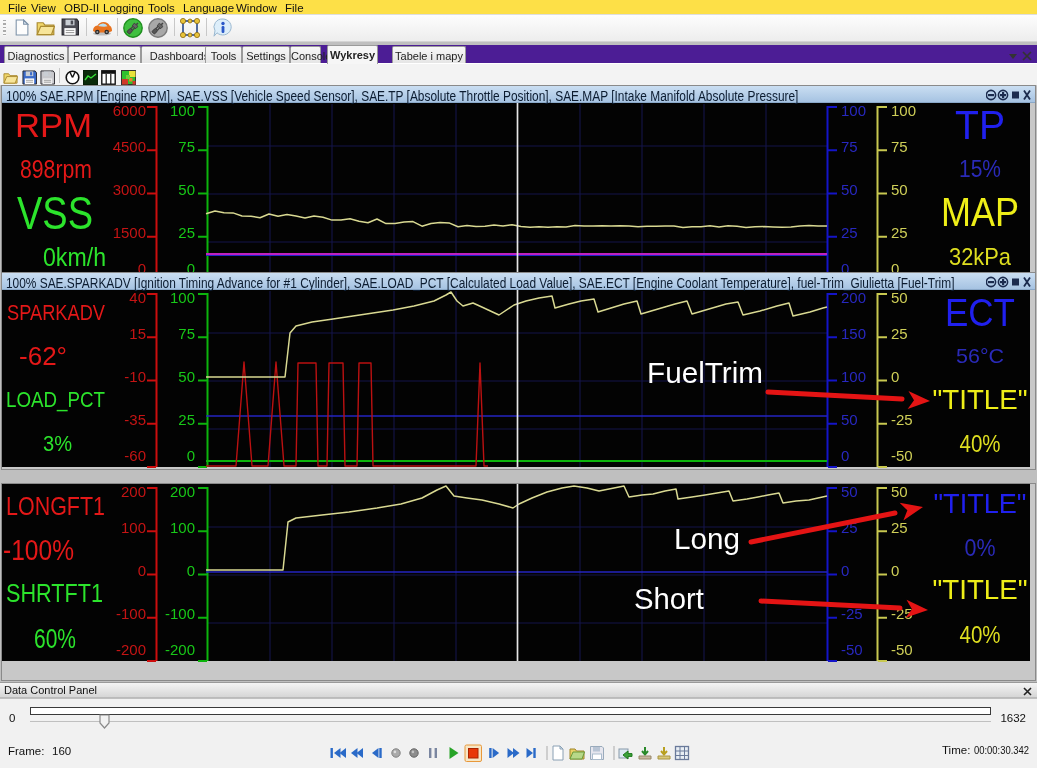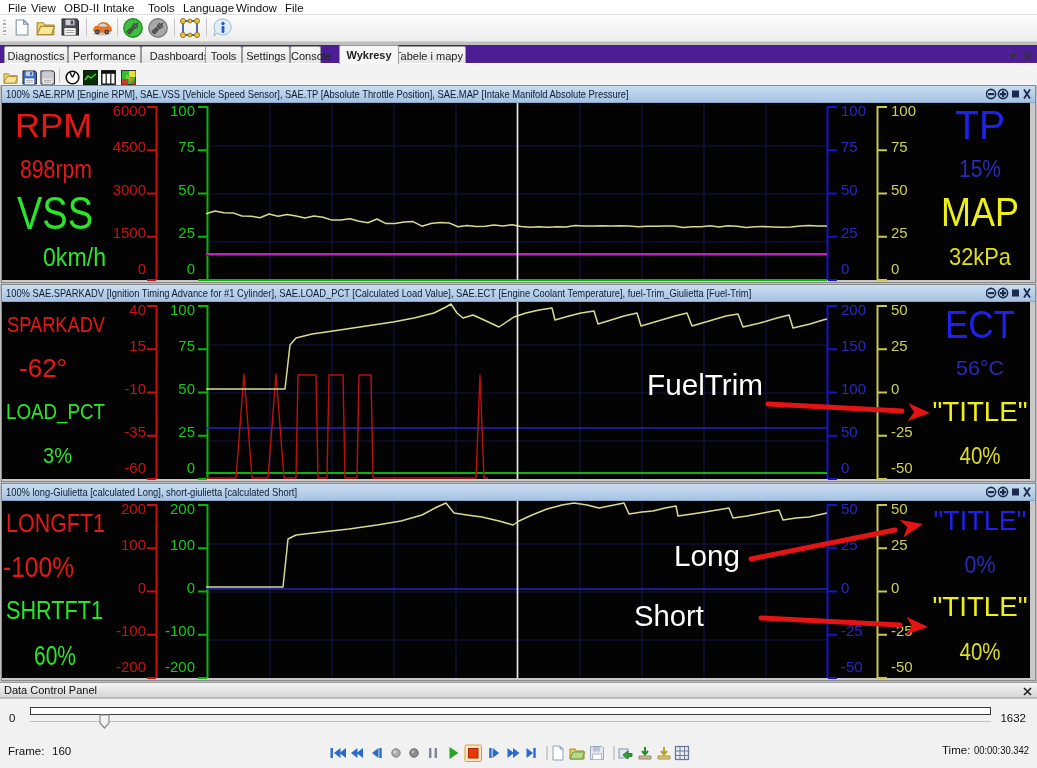--- a/index.html
+++ b/index.html
@@ -1,41 +1,41 @@
 <!DOCTYPE html>
 <html><head><meta charset="utf-8"><style>
 *{margin:0;padding:0;box-sizing:border-box}
 html,body{width:1037px;height:768px;overflow:hidden}
 body{font-family:"Liberation Sans",sans-serif;background:#bfbfbf;position:relative}
 .abs{position:absolute}
-.menubar{left:0;top:0;width:100%;height:15px;background:#ffffff;font-size:11.5px;color:#111;border-bottom:1px solid #dedede}
+.menubar{left:0;top:0;width:100%;height:15px;background:#fde047;font-size:11.5px;color:#111;border-bottom:1px solid #dedede}
 .menubar span{position:absolute;top:2px}
 .toolbar{left:0;top:15px;width:100%;height:27px;background:linear-gradient(#fdfdfd,#ededed);border-bottom:1px solid #d4d4d4}
 .toolbar .ic{position:absolute;top:1px}
 .tsep{position:absolute;top:3px;width:1px;height:18px;background:#c8c8c8}
 .grip{position:absolute;left:3px;top:5px;width:3px;height:16px;background:repeating-linear-gradient(#aaa 0 1.5px,#f8f8f8 1.5px 3.5px)}
 .tabbar{left:0;top:45px;width:100%;height:18px;background:#4c1d95}
 .tab{position:absolute;top:1px;height:18px;background:linear-gradient(#f8f8f8,#e4e4e4);border:1px solid #9a9a9a;border-bottom:none;border-radius:2px 2px 0 0;font-size:11px;color:#222;text-align:center;padding-top:3px;white-space:nowrap}
 .tab.active{background:#f6f6f6;height:19px;top:0;font-weight:bold;z-index:3}
 .toolbar2{left:0;top:63px;width:100%;height:23px;background:#f3f3f3;border-top:1px solid #fff;border-bottom:1px solid #c8c8c8}
 .toolbar2 .ic{position:absolute;top:6px}
 .panel{left:1px;width:1035px;background:#c8c8c8;border:1px solid #8a8a8a}
-.ptitle{height:17px;background:linear-gradient(#cadef2,#a6c3e2);border-bottom:1px solid #8aa8c8;position:relative;font-size:11px;color:#0c1c30;padding:2px 0 0 4px;white-space:nowrap}
+.ptitle{height:17px;background:linear-gradient(#cadef2,#a6c3e2);border-bottom:1px solid #8aa8c8;position:relative;font-size:14px;color:#0c1c30;padding:2px 0 0 4px;white-space:nowrap}
 .pbtns{position:absolute;right:3px;top:2px}
 .ptxt{display:inline-block;transform:scaleX(0.85);transform-origin:0 0;white-space:nowrap}
 .dcp{left:0;top:682px;width:100%;height:16px;background:linear-gradient(#f4f4f4,#d6d6d6);border-top:1px solid #9a9a9a;border-bottom:1px solid #bababa;font-size:11px;color:#111;padding:1px 0 0 4px}
 .dcpbody{left:0;top:699px;width:100%;height:69px;background:#f1f1f1}
 .lbl{position:absolute;font-size:11.5px;color:#111}
 </style></head>
 <body>
 <div class="abs menubar">
     <span style="left:8px">File</span>
     <span style="left:31px">View</span>
     <span style="left:64px">OBD-II</span>
-    <span style="left:103px">Intake</span>
+    <span style="left:103px">Logging</span>
     <span style="left:148px">Tools</span>
     <span style="left:183px">Language</span>
     <span style="left:236px">Window</span>
     <span style="left:285px">File</span>
   </div>
 <div class="abs toolbar">
 <div class="grip"></div>
 <div class="ic" style="left:13px;top:4px"><svg width="17" height="17" viewBox="0 0 16 16">
         <path d="M3 1 h7 l4 4 v10 h-11 z" fill="#fdfdfd" stroke="#7d92a8" stroke-width="1"></path>
         <path d="M10 1 l4 4 h-4 z" fill="#dce8f4" stroke="#7d92a8" stroke-width="1"></path>
@@ -100,21 +100,21 @@
         <rect x="9.6" y="9" width="2.8" height="7" rx="1.2" fill="#2a58c8"></rect>
       </svg></div>
 </div>
 <div class="abs tabbar">
 <div class="tab" style="left:4px;width:64px">Diagnostics</div>
 <div class="tab" style="left:68px;width:73px">Performance</div>
 <div class="tab" style="left:141px;width:77px">Dashboards</div>
 <div class="tab" style="left:205px;width:37px">Tools</div>
 <div class="tab" style="left:242px;width:48px">Settings</div>
 <div class="tab" style="left:290px;width:31px">Console</div>
-<div class="tab active" style="left:339px;width:60px">Wykresy</div>
+<div class="tab active" style="left:327px;width:51px">Wykresy</div>
 <div class="tab" style="left:392px;width:74px">Tabele i mapy</div>
 </div>
 <div class="abs toolbar2">
 <div class="ic" style="left:3px"><svg width="15" height="15" viewBox="0 0 16 16">
         <path d="M1 4 h5 l1.5 2 H15 v8 H1 z" fill="#f0d66a" stroke="#ab8b31" stroke-width="1"></path>
         <path d="M1 14 L4 7 h11.6 L13 14 z" fill="#f7e59a" stroke="#ab8b31" stroke-width="1"></path>
       </svg></div>
 <div class="ic" style="left:22px"><svg width="15" height="15" viewBox="0 0 16 16">
         <path d="M1 1 h13 l1.5 2 v12 h-14.5 z" fill="#3a6ac8" stroke="#26262c" stroke-width="1"></path>
         <rect x="4" y="1.5" width="8" height="5" fill="#c9ced4"></rect>
@@ -235,21 +235,21 @@
       <text x="13" y="34.24" fill="#e41818" font-size="34" text-anchor="start" font-weight="normal" textLength="77" lengthAdjust="spacingAndGlyphs">RPM</text>
       <text x="18" y="74.5" fill="#e41818" font-size="25" text-anchor="start" font-weight="normal" textLength="72" lengthAdjust="spacingAndGlyphs">898rpm</text>
       <text x="15" y="125.56" fill="#2ce42c" font-size="46" text-anchor="start" font-weight="normal" textLength="76" lengthAdjust="spacingAndGlyphs">VSS</text>
       <text x="41" y="162.86" fill="#2ce42c" font-size="26" text-anchor="start" font-weight="normal" textLength="63" lengthAdjust="spacingAndGlyphs">0km/h</text>
       <text x="978" y="36.4" fill="#2020ee" font-size="40" text-anchor="middle" font-weight="normal" textLength="50" lengthAdjust="spacingAndGlyphs">TP</text>
       <text x="978" y="74.14" fill="#2a2ab8" font-size="24" text-anchor="middle" font-weight="normal" textLength="42" lengthAdjust="spacingAndGlyphs">15%</text>
       <text x="978" y="123.4" fill="#eeee18" font-size="40" text-anchor="middle" font-weight="normal" textLength="78" lengthAdjust="spacingAndGlyphs">MAP</text>
       <text x="978" y="162.14" fill="#dfdf20" font-size="24" text-anchor="middle" font-weight="normal" textLength="62" lengthAdjust="spacingAndGlyphs">32kPa</text>
     </svg>
   </div>
-<div class="abs panel" style="top:284px;height:198px">
+<div class="abs panel" style="top:272px;height:198px">
     <div class="ptitle"><span class="ptxt">100% SAE.SPARKADV [Ignition Timing Advance for #1 Cylinder], SAE.LOAD_PCT [Calculated Load Value], SAE.ECT [Engine Coolant Temperature], fuel-Trim_Giulietta [Fuel-Trim]</span><span class="pbtns"><svg width="46" height="12" viewBox="0 0 46 12">
           <circle cx="5" cy="6" r="4.6" fill="none" stroke="#1b2b4e" stroke-width="1.6"></circle>
           <rect x="2" y="5" width="6" height="2.2" fill="#1b2b4e"></rect>
           <circle cx="17" cy="6" r="4.6" fill="none" stroke="#1b2b4e" stroke-width="1.6"></circle>
           <rect x="14" y="5" width="6" height="2.2" fill="#1b2b4e"></rect>
           <rect x="16" y="3" width="2.2" height="6" fill="#1b2b4e"></rect>
           <rect x="26" y="2.5" width="7" height="7" fill="#1b2b4e"></rect>
           <path d="M38 1.5 L44 10.5 M44 1.5 L38 10.5" stroke="#1b2b4e" stroke-width="1.8"></path>
         </svg></span></div>
     <svg width="1033" height="179" style="display:block" font-family="Liberation Sans, sans-serif">
@@ -324,29 +324,20 @@
       <text x="978" y="119.08" fill="#eeee18" font-size="28" text-anchor="middle" font-weight="normal" textLength="95" lengthAdjust="spacingAndGlyphs">"TITLE"</text>
       <text x="978" y="162.14" fill="#dfdf20" font-size="24" text-anchor="middle" font-weight="normal" textLength="41" lengthAdjust="spacingAndGlyphs">40%</text>
       <text x="645" y="93" fill="#ffffff" font-size="30" text-anchor="start" font-weight="normal" textLength="116" lengthAdjust="spacingAndGlyphs">FuelTrim</text>
       <line x1="766" y1="102" x2="900" y2="109" stroke="#e41414" stroke-width="5" stroke-linecap="round"></line>
       <g transform="translate(928,111) rotate(2.5)">
         <polygon points="0,0 -22,-9 -16,0 -22,9" fill="#e41414"></polygon>
       </g>
     </svg>
   </div>
 <div class="abs panel" style="top:483px;height:198px">
-    <div class="ptitle"><span class="ptxt">100% long-Giulietta [calculated Long], short-giulietta [calculated Short]</span><span class="pbtns"><svg width="46" height="12" viewBox="0 0 46 12">
-          <circle cx="5" cy="6" r="4.6" fill="none" stroke="#1b2b4e" stroke-width="1.6"></circle>
-          <rect x="2" y="5" width="6" height="2.2" fill="#1b2b4e"></rect>
-          <circle cx="17" cy="6" r="4.6" fill="none" stroke="#1b2b4e" stroke-width="1.6"></circle>
-          <rect x="14" y="5" width="6" height="2.2" fill="#1b2b4e"></rect>
-          <rect x="16" y="3" width="2.2" height="6" fill="#1b2b4e"></rect>
-          <rect x="26" y="2.5" width="7" height="7" fill="#1b2b4e"></rect>
-          <path d="M38 1.5 L44 10.5 M44 1.5 L38 10.5" stroke="#1b2b4e" stroke-width="1.8"></path>
-        </svg></span></div>
     <svg width="1033" height="179" style="display:block" font-family="Liberation Sans, sans-serif">
       <rect x="0" y="0" width="1033" height="179" fill="#c8c8c8"></rect>
       <rect x="0" y="0" width="1028" height="177" fill="#030303"></rect>
       <line x1="268" y1="1" x2="268" y2="177" stroke="#15154a" stroke-width="1.1"></line>
       <line x1="330" y1="1" x2="330" y2="177" stroke="#15154a" stroke-width="1.1"></line>
       <line x1="392" y1="1" x2="392" y2="177" stroke="#15154a" stroke-width="1.1"></line>
       <line x1="454" y1="1" x2="454" y2="177" stroke="#15154a" stroke-width="1.1"></line>
       <line x1="578" y1="1" x2="578" y2="177" stroke="#15154a" stroke-width="1.1"></line>
       <line x1="640" y1="1" x2="640" y2="177" stroke="#15154a" stroke-width="1.1"></line>
       <line x1="702" y1="1" x2="702" y2="177" stroke="#15154a" stroke-width="1.1"></line>

